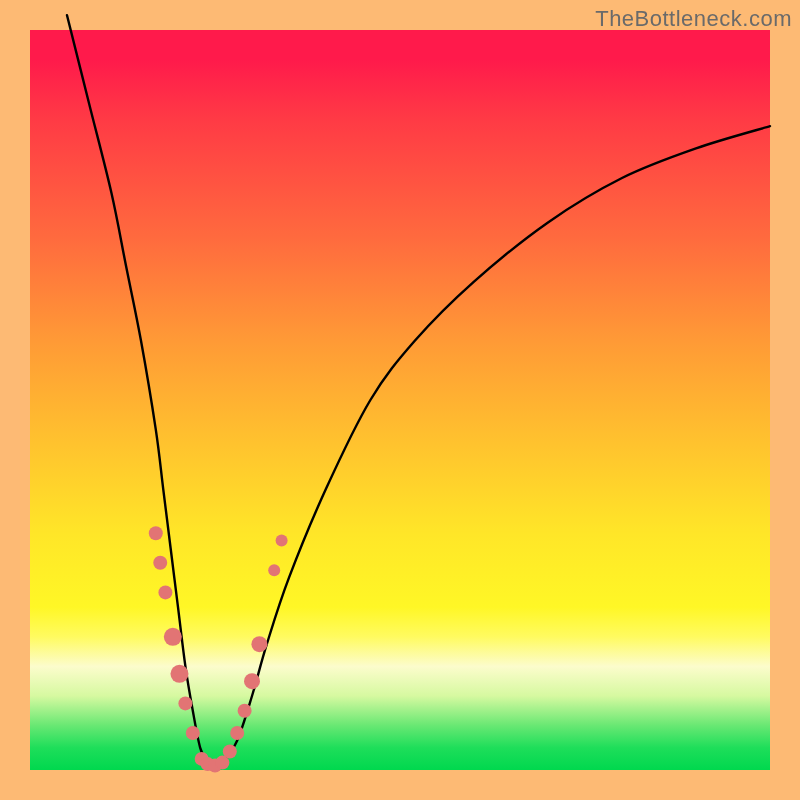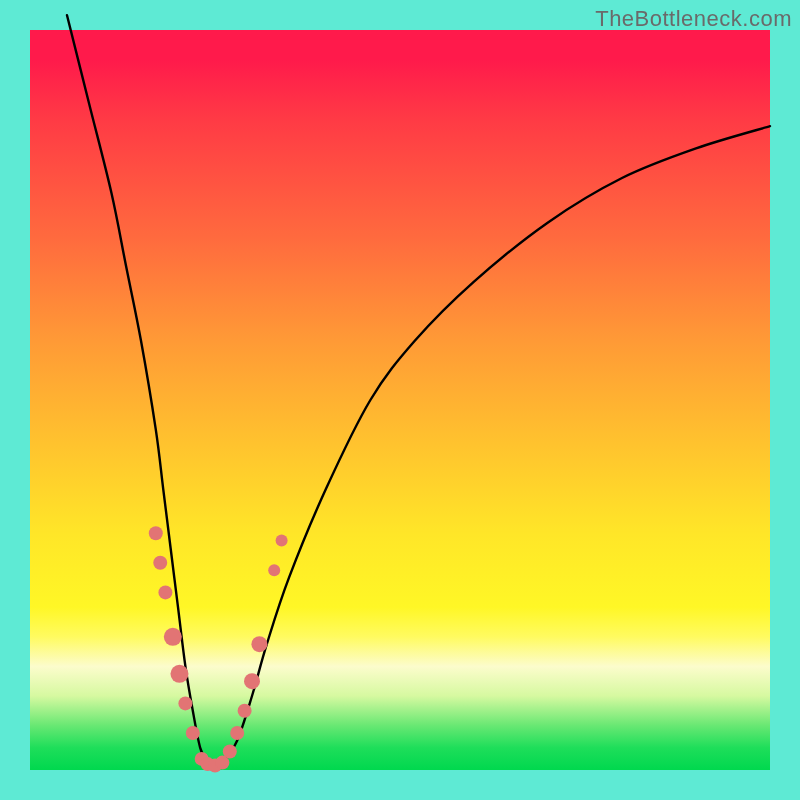--- a/index.html
+++ b/index.html
@@ -10,21 +10,21 @@
     overflow: hidden;
     background: #000;
     font-family: Arial, Helvetica, sans-serif;
   }
   .frame {
     position: absolute;
     left: 0;
     top: 0;
     width: 800px;
     height: 800px;
-    background: #5eead4;
+    background: #fdba74;
   }
   .plot {
     position: absolute;
     left: 30px;
     top: 30px;
     width: 740px;
     height: 740px;
     background: linear-gradient(
       to bottom,
       #ff1a4b 0%,

